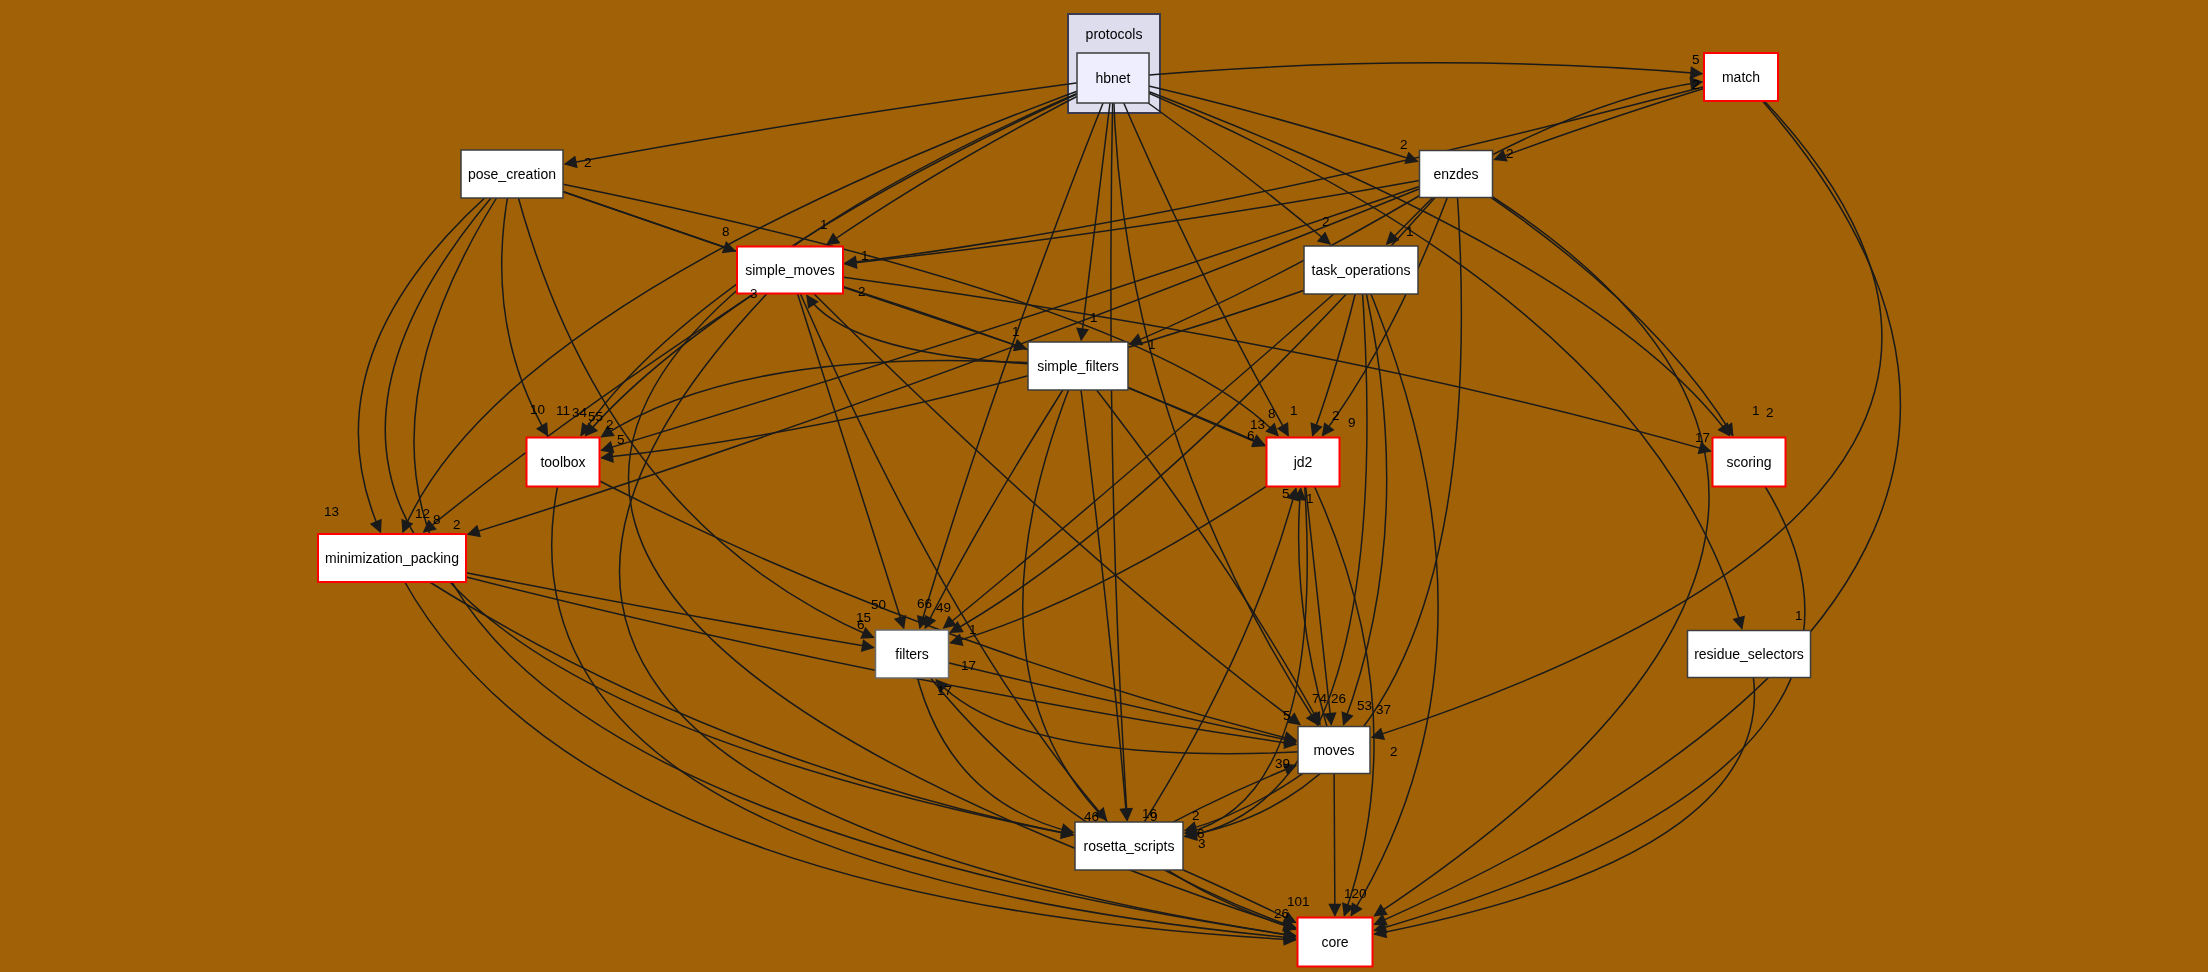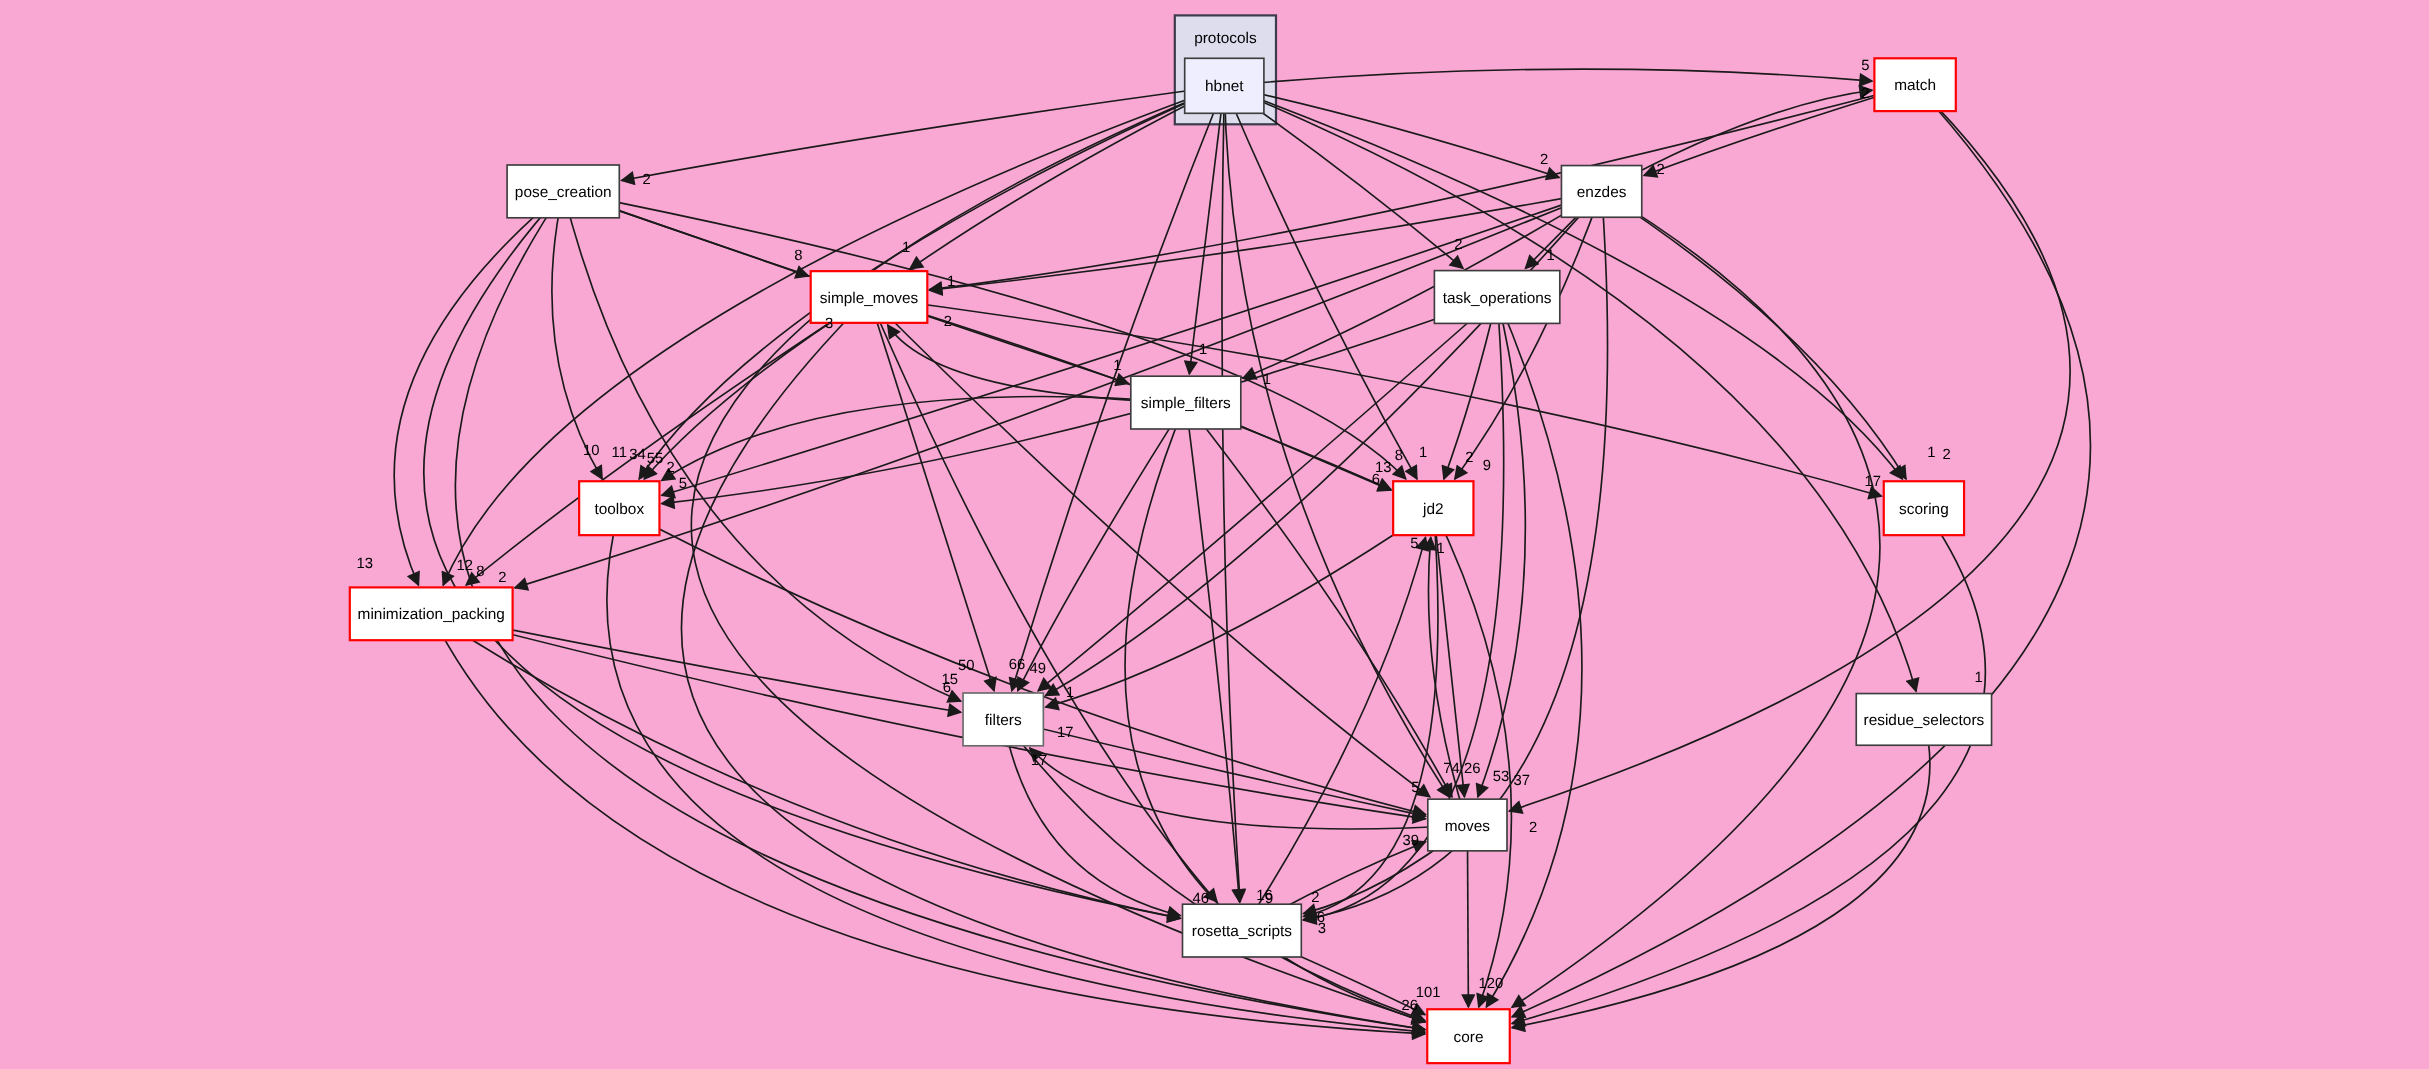--- a/index.html
+++ b/index.html
@@ -1,16 +1,16 @@
 <!DOCTYPE html>
 <html><head>
 <meta charset="utf-8">
 <style>
   html,body{margin:0;padding:0;background:#ffffff;}
-  #stage{position:relative;width:2208px;height:972px;background:#f9a8d4;overflow:hidden;}
+  #stage{position:relative;width:2208px;height:972px;background:#a16207;overflow:hidden;}
   .edge{fill:none;stroke:#1a1a1a;stroke-width:1.5px;}
   .nlabel{font:14px "Liberation Sans", sans-serif;text-anchor:middle;fill:#000;}
   .clabel{font:14px "Liberation Sans", sans-serif;text-anchor:middle;fill:#000;}
   .elabel{font:13.5px "Liberation Sans", sans-serif;fill:#000;}
 </style>
 </head>
 <body>
 
 <div id="stage">
   <svg id="graph" width="2208" height="972" viewBox="0 0 2208 972" xmlns="http://www.w3.org/2000/svg">

